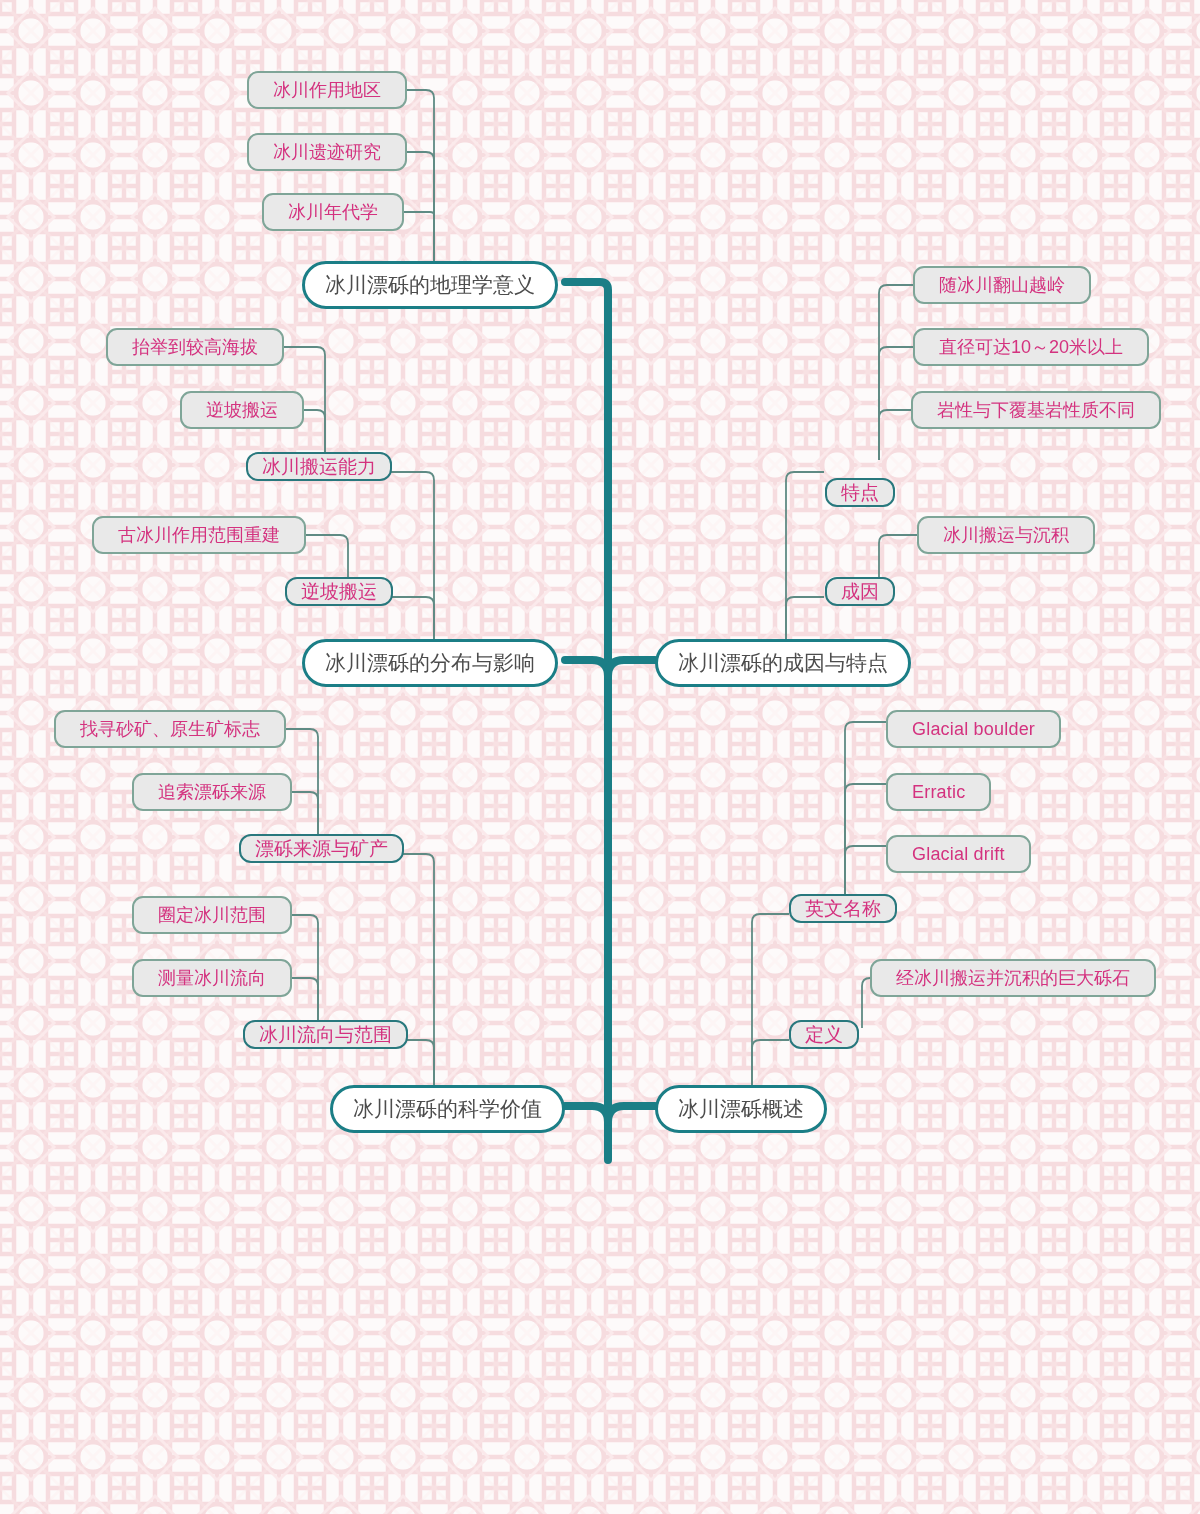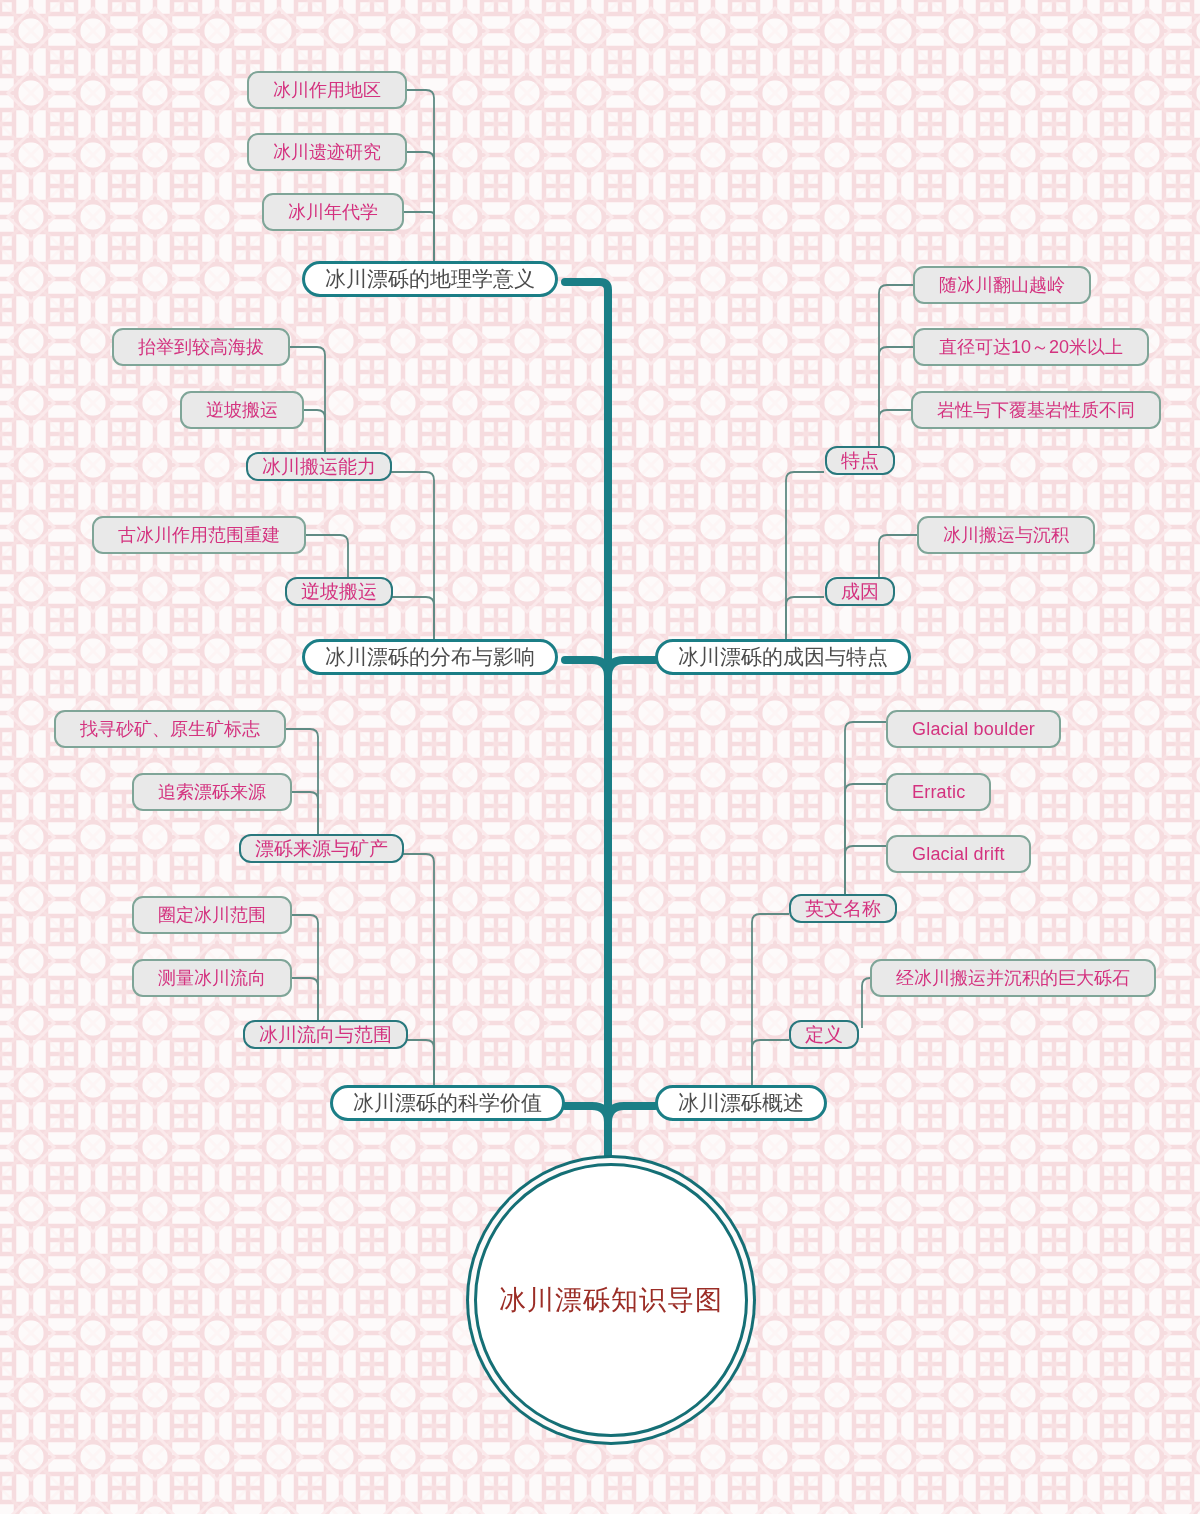--- a/index.html
+++ b/index.html
@@ -53,21 +53,21 @@
     padding:0 14px;
     height:29px;
   }
   .branch{
     background:#ffffff;
     border:3px solid #1b7e86;
     border-radius:24px;
     color:#4c4c4c;
     font-size:21px;
     padding:0 20px;
-    height:36px;
+    height:48px;
   }
   
   #hub{
     position:absolute;
     width:268px;height:268px;
     border-radius:50%;
     background:#ffffff;
     border:3px solid #156f75;
     box-shadow:0 0 0 5px #fdfafa, 0 0 0 8px #156f75;
     display:flex;align-items:center;justify-content:center;
@@ -157,60 +157,57 @@
     <path d="M845 902 L845 854 Q845 846 853 846 L886 846"></path>
     <path d="M845 902 L845 792 Q845 784 853 784 L887 784"></path>
     <path d="M845 902 L845 730 Q845 722 853 722 L886 722"></path>
 
     <path d="M862 1028 L862 986 Q862 978 870 978 L870 978"></path>
   </g>
 </svg>
 
 <div id="canvas">
 
-  <div id="hub" style="left:474px;top:1163px;">
-    <span class="hub-label">冰川漂砾知识导图</span>
-  </div>
 
   <div class="node branch" style="left:302px;top:261px;">
     <span>冰川漂砾的地理学意义</span>
   </div>
   <div class="node leaf" style="left:247px;top:71px;">
     <span>冰川作用地区</span>
   </div>
   <div class="node leaf" style="left:247px;top:133px;">
     <span>冰川遗迹研究</span>
   </div>
   <div class="node leaf" style="left:262px;top:193px;">
     <span>冰川年代学</span>
   </div>
 
   <div class="node branch" style="left:302px;top:639px;">
     <span>冰川漂砾的分布与影响</span>
   </div>
   <div class="node mid" style="left:246px;top:452px;">
     <span>冰川搬运能力</span>
   </div>
-  <div class="node leaf" style="left:112px;top:328px;align-items:center;">
+  <div class="node leaf" style="left:106px;top:328px;align-items:center;">
     <span>抬举到较高海拔</span>
   </div>
   <div class="node leaf" style="left:165px;top:391px;margin-left:15px;">
     <span>逆坡搬运</span>
   </div>
   <div class="node mid" style="left:285px;top:577px;">
     <span>逆坡搬运</span>
   </div>
   <div class="node branch" style="left:655px;top:639px;">
     <span>冰川漂砾的成因与特点</span>
   </div>
 
   <div class="node leaf" style="left:92px;top:516px;">
     <span>古冰川作用范围重建</span>
   </div>
-  <div class="node mid" style="left:825px;top:446px;">
+  <div class="node mid" style="left:825px;top:478px;">
     <span>特点</span>
   </div>
   <div class="node leaf" style="left:913px;top:266px;">
     <span>随冰川翻山越岭</span>
   </div>
   <div class="node leaf" style="left:913px;top:328px;">
     <span>直径可达10～20米以上</span>
   </div>
   <div class="node leaf" style="left:911px;top:391px;">
     <span>岩性与下覆基岩性质不同</span>

